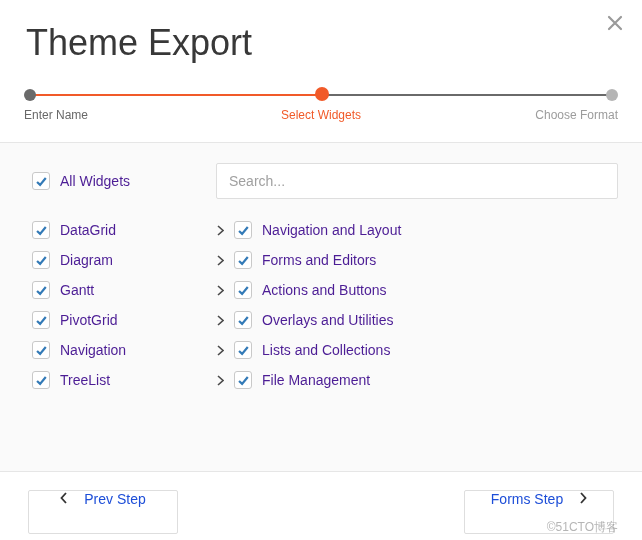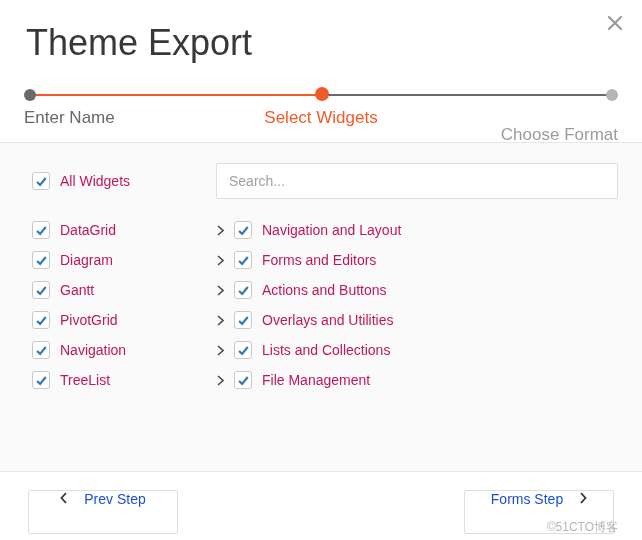--- a/index.html
+++ b/index.html
@@ -57,27 +57,27 @@
   }
   .step-node.past { background: #6a6a6a; }
   .step-node.current { background: #f15a29; top:1px; width:14px; height:14px; }
   .step-node.future { background: #b5b5b5; }
   .step-node.n0 { left: 0; }
   .step-node.n1 { left: calc(50% - 6px); }
   .step-node.n2 { right: 0; }
   .step-label {
     position: absolute;
     top: 22px;
-    font-size: 17px;
+    font-size: 12px;
     white-space: nowrap;
     color: #686868;
   }
   .step-label.l0 { left: 0; }
   .step-label.l1 { left: 50%; transform: translateX(-50%); color: #f15a29; }
-  .step-label.l2 { right: 0; color: #9c9c9c; margin-top: 17px; }
+  .step-label.l2 { right: 0; color: #9c9c9c; }
 
   .body-panel {
     background: #fafafa;
     border: 1px solid #e6e6e6;
     border-left: none; border-right: none;
     margin: 0;
     padding: 20px 24px 22px 32px;
     height: 330px;
   }
   .columns {
@@ -99,21 +99,21 @@
     font-size: 14px;
     color: #333;
   }
   .search-input::placeholder { color: #a0a0a0; }
   .check-row {
     display: flex;
     align-items: center;
     gap: 10px;
     height: 30px;
     font-size: 14px;
-    color: #be185d;
+    color: #4c1d95;
   }
   .checkbox {
     width: 18px; height: 18px;
     border: 1px solid #c9c9c9;
     border-radius: 3px;
     background: #fff;
     display: flex; align-items: center; justify-content: center;
     cursor: pointer;
     flex-shrink: 0;
   }

